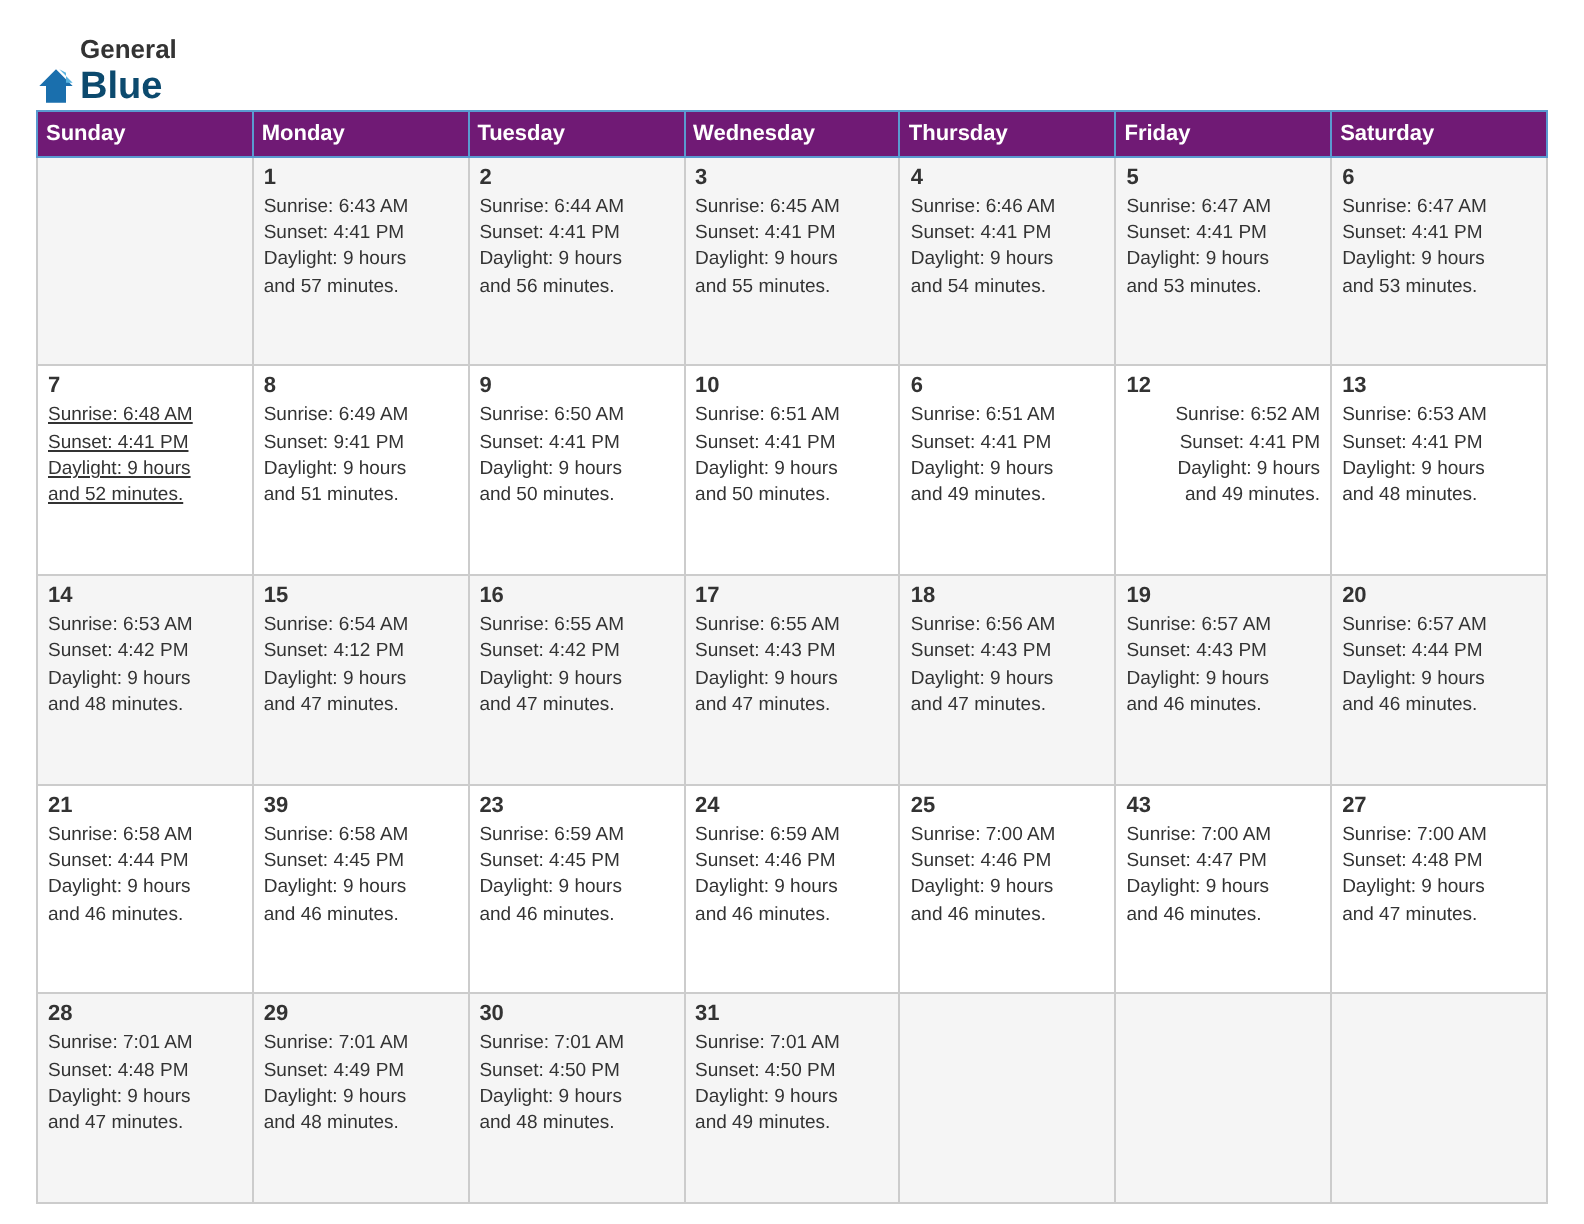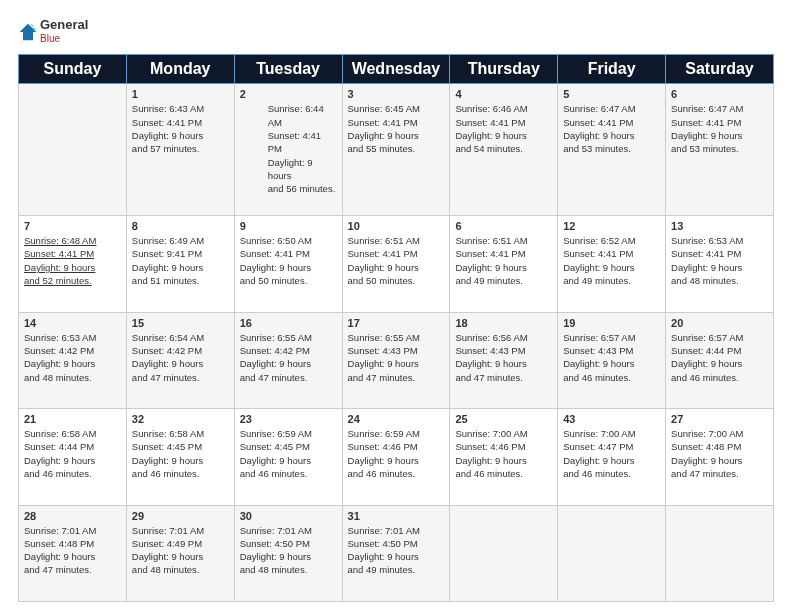--- a/index.html
+++ b/index.html
@@ -14,21 +14,20 @@
       width: 792px;
       height: 612px;
       padding: 18px 18px 10px 18px;
       display: flex;
       flex-direction: column;
     }
     .header {
       display: flex;
       justify-content: space-between;
       align-items: flex-start;
-      margin-bottom: 10px;
     }
     .logo {
       display: flex;
       align-items: flex-end;
       gap: 2px;
     }
     .logo-icon {
       width: 20px;
       height: 20px;
       margin-bottom: 2px;
@@ -45,27 +44,27 @@
     .location-title {
       font-size: 14px;
       color: #555;
     }
     table {
       width: 100%;
       border-collapse: collapse;
       flex: 1;
     }
     thead tr th {
-      background: #0f172a;
+      background: #701a75;
       color: #fff;
-      font-size: 16px;
+      font-size: 11px;
       font-weight: bold;
       padding: 5px 4px;
       border: 1px solid #5a9ad0;
-      text-align: center;
+      text-align: left;
     }
     tbody tr td {
       border: 1px solid #ccc;
       vertical-align: top;
       padding: 4px 5px;
       width: calc(100% / 7);
       font-size: 10px;
       color: #333;
       height: 85px;
     }
@@ -92,21 +91,21 @@
 
 <div class="page">
   <div class="header">
     <div class="logo">
       <svg class="logo-icon" viewBox="0 0 24 24" width="28" height="28">
         <polygon points="12,2 22,12 18,12 18,22 6,22 6,12 2,12" fill="#1a6fad"></polygon>
         <polygon points="14,2 22,10 18,10 18,4" fill="#5ab4e0"></polygon>
       </svg>
       <div style="line-height:1.15">
         <div style="font-size:13px;font-weight:bold;color:#333">General</div>
-        <div style="font-size:10px;font-weight:normal;color:#b91c1c">Blue</div>
+        <div style="font-size:19px;font-weight:bold;color:#0c4a6e">Blue</div>
       </div>
     </div>
     <div class="title-block">
       <div class="month-title"></div>
       <div class="location-title"></div>
     </div>
   </div>
 
   <table>
     <thead>
@@ -125,21 +124,21 @@
           <td></td>
           <td>
             <span class="day-num">1</span>
             <div class="day-info" style="white-space: pre-line;">Sunrise: 6:43 AM
 Sunset: 4:41 PM
 Daylight: 9 hours
 and 57 minutes.</div>
           </td>
           <td>
             <span class="day-num">2</span>
-            <div class="day-info" style="white-space: pre-line; margin-left: 28px;">Sunrise: 6:44 AM
+            <div class="day-info" style="white-space: pre-line;">Sunrise: 6:44 AM
 Sunset: 4:41 PM
 Daylight: 9 hours
 and 56 minutes.</div>
           </td>
           <td>
             <span class="day-num">3</span>
             <div class="day-info" style="white-space: pre-line;">Sunrise: 6:45 AM
 Sunset: 4:41 PM
 Daylight: 9 hours
 and 55 minutes.</div>
@@ -197,21 +196,21 @@
           </td>
           <td>
             <span class="day-num">6</span>
             <div class="day-info" style="white-space: pre-line;">Sunrise: 6:51 AM
 Sunset: 4:41 PM
 Daylight: 9 hours
 and 49 minutes.</div>
           </td>
           <td>
             <span class="day-num">12</span>
-            <div class="day-info" style="white-space: pre-line;">Sunrise: 6:52 AM
+            <div class="day-info" style="white-space: pre-line; text-align: right;">Sunrise: 6:52 AM
 Sunset: 4:41 PM
 Daylight: 9 hours
 and 49 minutes.</div>
           </td>
           <td>
             <span class="day-num">13</span>
             <div class="day-info" style="white-space: pre-line;">Sunrise: 6:53 AM
 Sunset: 4:41 PM
 Daylight: 9 hours
 and 48 minutes.</div>
@@ -221,21 +220,21 @@
           <td>
             <span class="day-num">14</span>
             <div class="day-info" style="white-space: pre-line;">Sunrise: 6:53 AM
 Sunset: 4:42 PM
 Daylight: 9 hours
 and 48 minutes.</div>
           </td>
           <td>
             <span class="day-num">15</span>
             <div class="day-info" style="white-space: pre-line;">Sunrise: 6:54 AM
-Sunset: 4:42 PM
+Sunset: 4:12 PM
 Daylight: 9 hours
 and 47 minutes.</div>
           </td>
           <td>
             <span class="day-num">16</span>
             <div class="day-info" style="white-space: pre-line;">Sunrise: 6:55 AM
 Sunset: 4:42 PM
 Daylight: 9 hours
 and 47 minutes.</div>
           </td>
@@ -270,21 +269,21 @@
         </tr>
         <tr>
           <td>
             <span class="day-num">21</span>
             <div class="day-info" style="white-space: pre-line;">Sunrise: 6:58 AM
 Sunset: 4:44 PM
 Daylight: 9 hours
 and 46 minutes.</div>
           </td>
           <td>
-            <span class="day-num">32</span>
+            <span class="day-num">39</span>
             <div class="day-info" style="white-space: pre-line;">Sunrise: 6:58 AM
 Sunset: 4:45 PM
 Daylight: 9 hours
 and 46 minutes.</div>
           </td>
           <td>
             <span class="day-num">23</span>
             <div class="day-info" style="white-space: pre-line;">Sunrise: 6:59 AM
 Sunset: 4:45 PM
 Daylight: 9 hours

